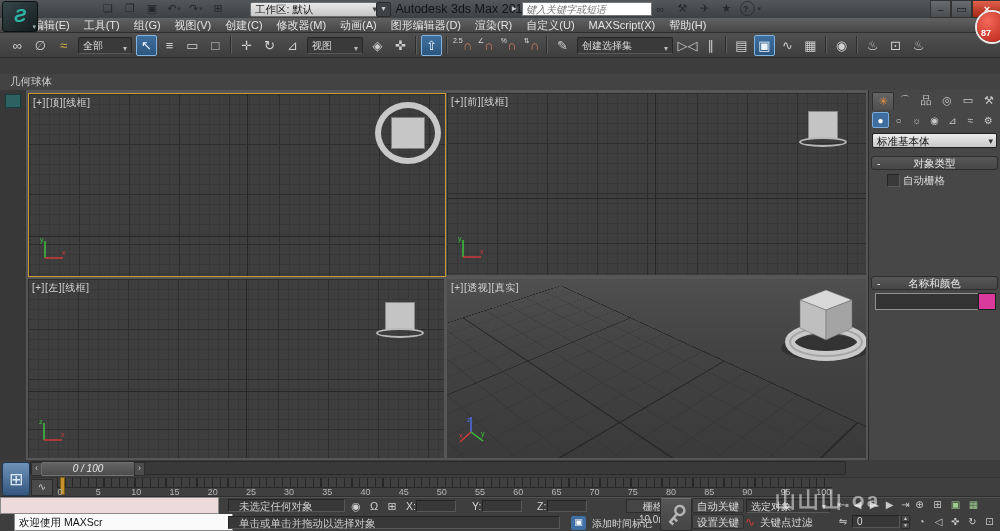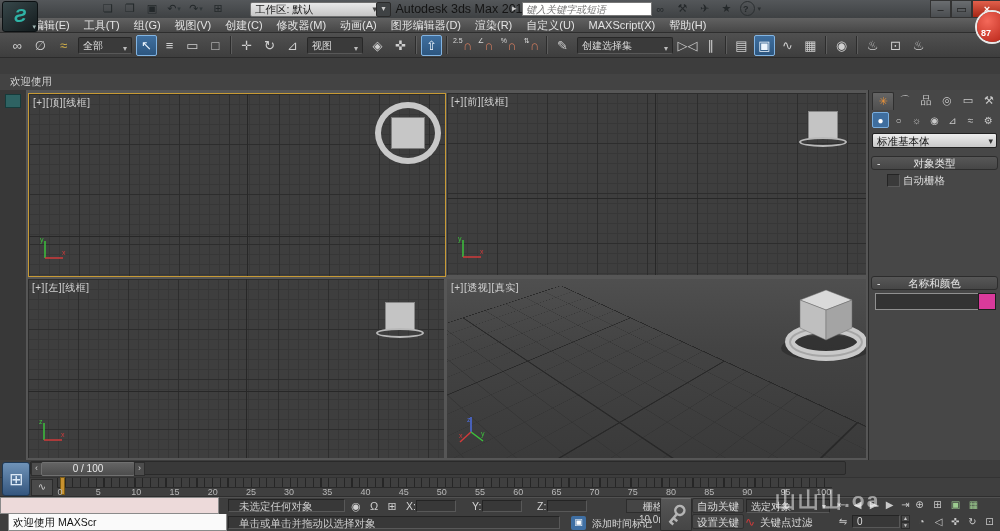--- a/index.html
+++ b/index.html
@@ -112,35 +112,35 @@
   .swatch{position:absolute;left:109px;top:203px;width:16px;height:15px;border:1px solid #1d1d1d;}
   
   .timerow{position:absolute;left:0;top:460px;width:1000px;height:17px;background:#3d3d3d;}
   .layoutbtn{position:absolute;left:2px;top:462px;width:26px;height:32px;z-index:5;border-radius:3px;
     background:linear-gradient(#6f93b8,#35567e);border:1px solid #1f3a57;color:#dce9f6;
     display:flex;align-items:center;justify-content:center;font-size:17px;}
   .slidertrack{position:absolute;left:30px;top:461px;width:816px;height:14px;background:#393939;border:1px solid #2a2a2a;border-radius:2px;box-sizing:border-box;}
   .tsbtn{position:absolute;top:462px;width:9px;height:12px;background:#4c4c4c;border:1px solid #2e2e2e;color:#ccc;
     font-size:9px;text-align:center;line-height:11px;}
   .tshandle{position:absolute;left:41px;top:462px;width:92px;height:12px;background:linear-gradient(#646464,#4d4d4d);
-    border:1px solid #707070;border-radius:2px;color:#e8e8e8;font-size:10px;text-align:center;line-height:12px;}
+    border:1px solid #707070;border-radius:2px;color:#e8e8e8;font-size:10px;text-align:center;line-height:12px;font-style:italic;}
   .trackbar{position:absolute;left:0;top:477px;width:1000px;height:20px;background:#3f3f3f;border-top:1px solid #333;border-bottom:1px solid #2e2e2e;box-sizing:border-box;}
   .curvebtn{position:absolute;left:31px;top:479px;width:20px;height:15px;background:#4a4a4a;border:1px solid #2b2b2b;
     color:#ccc;font-size:10px;text-align:center;line-height:14px;}
   .ticks{position:absolute;left:57px;top:478px;width:775px;height:9px;
     background:repeating-linear-gradient(90deg,#262626 0,#262626 1px,transparent 1px,transparent 7.75px);
     border-bottom:1px solid #2a2a2a;}
   .framemarker{position:absolute;left:60px;top:477px;width:5px;height:18px;background:#c8922f;border:1px solid #7a5a14;box-sizing:border-box;}
   .rnums{position:absolute;left:50px;top:487px;width:784px;display:flex;justify-content:space-between;}
   .rnum{width:20px;text-align:center;font-size:9px;color:#b8b8b8;}
   
   .status1{position:absolute;left:0;top:497px;width:1000px;height:17px;background:#3e3e3e;border-top:1px solid #515151;box-sizing:border-box;}
   .status2{position:absolute;left:0;top:514px;width:1000px;height:17px;background:#3e3e3e;}
   .listener-pink{position:absolute;left:0;top:497px;width:219px;height:17px;background:#eddada;border:1px solid #8a8a8a;box-sizing:border-box;}
-  .listener-white{position:absolute;left:8px;top:514px;width:219px;height:17px;background:#fafafa;border:1px solid #8a8a8a;border-top:none;
+  .listener-white{position:absolute;left:14px;top:514px;width:219px;height:17px;background:#fafafa;border:1px solid #8a8a8a;border-top:none;
     color:#111;font-size:10.5px;line-height:16px;padding-left:4px;box-sizing:border-box;}
   .sunken{background:#383838;border:1px solid;border-color:#242424 #585858 #585858 #242424;box-sizing:border-box;}
   .sline{color:#cfcfcf;font-size:10.5px;line-height:12px;padding-left:10px;}
   .midicon{width:16px;height:14px;display:flex;align-items:center;justify-content:center;color:#cfcfcf;font-size:11px;}
   .coordlab{position:absolute;top:500px;color:#d5d5d5;font-size:10.5px;}
   .coordfield{position:absolute;top:500px;width:40px;height:12px;}
   .gridbox{position:absolute;left:626px;top:499px;width:62px;height:14px;background:#454545;border:1px solid #2c2c2c;
     color:#d0d0d0;font-size:10px;text-align:center;line-height:13px;box-sizing:border-box;}
   .flatbtn{position:absolute;width:52px;height:15px;background:#474747;border:1px solid #303030;border-radius:2px;
     color:#dcdcdc;font-size:10.5px;text-align:center;line-height:14px;box-sizing:border-box;}
@@ -447,21 +447,21 @@
       </div>
 
       <div class="tbtn">
         <span class="tsup"></span>
         <span class="tglyph">♨</span>
         <span class="tlabel"></span>
       </div>
     </div>
 
   <div class="ribbon2">
-    <span class="rpanel-label">欢迎使用</span>
+    <span class="rpanel-label">几何球体</span>
   </div>
 
   <div class="leftstrip">
     <div class="lsicon"></div>
   </div>
 
   <div class="vpwrap">
 
     <div class="vp activevp" style="left:2px;top:3px;width:416px;height:182px;">
       <div class="vpgrid"></div>

